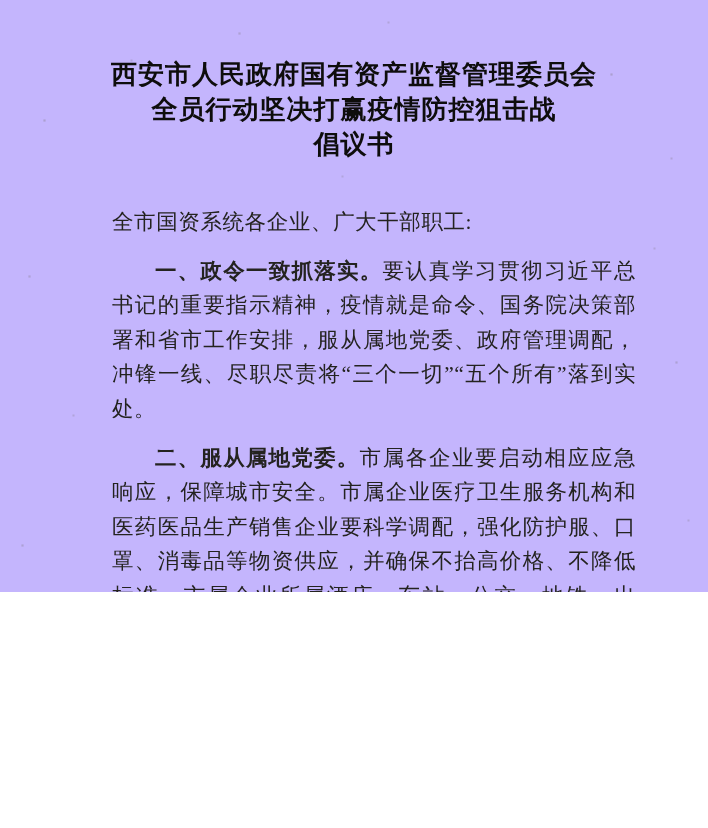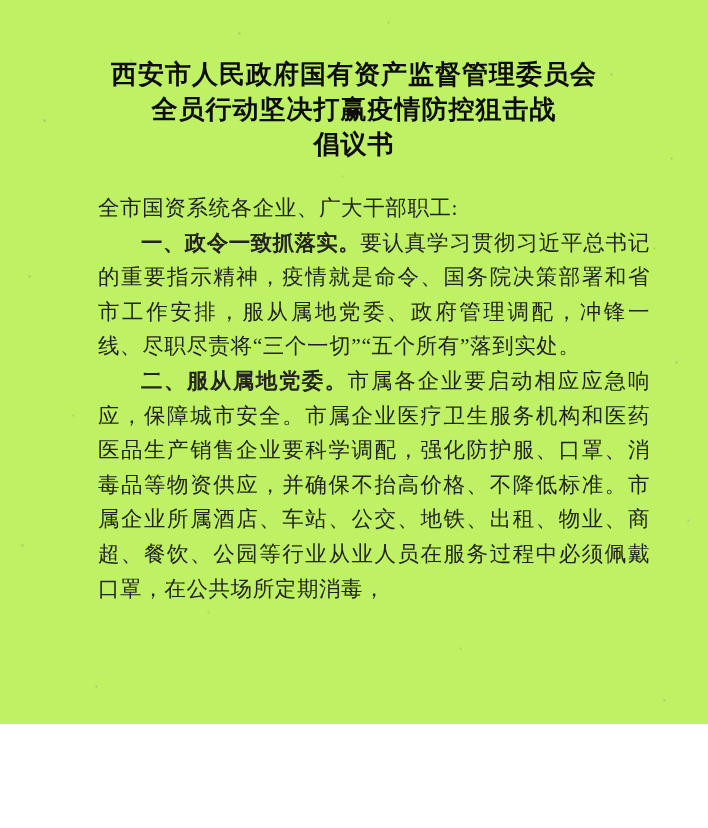--- a/index.html
+++ b/index.html
@@ -2,22 +2,22 @@
 <html lang="zh"><head>
 <meta charset="utf-8">
 <style>
   html, body {
     margin: 0;
     padding: 0;
   }
   .page {
     position: relative;
     width: 708px;
-    height: 724px;
-    background: #bef264;
+    height: 592px;
+    background: #c4b5fd;
     overflow: hidden;
     font-family: "Liberation Serif", "DejaVu Serif", serif;
   }
   
   .noise {
     position: absolute;
     top: 0; left: 0;
     width: 1px; height: 1px;
     background: transparent;
     box-shadow:
@@ -61,21 +61,21 @@
     top: 191px;
     left: 98px;
     width: 552px;
     color: #242320;
     font-size: 21.5px;
     line-height: 34.6px;
     letter-spacing: 0.6px;
     text-align: justify;
   }
   .body-block p {
-    margin: 0;
+    margin: 14px;
   }
   .para {
     text-indent: 2em;
   }
   .para-lead {
     font-weight: bold;
     font-family: Liberation Sans, sans-serif;
     letter-spacing: 0.2px;
   }
 </style>

